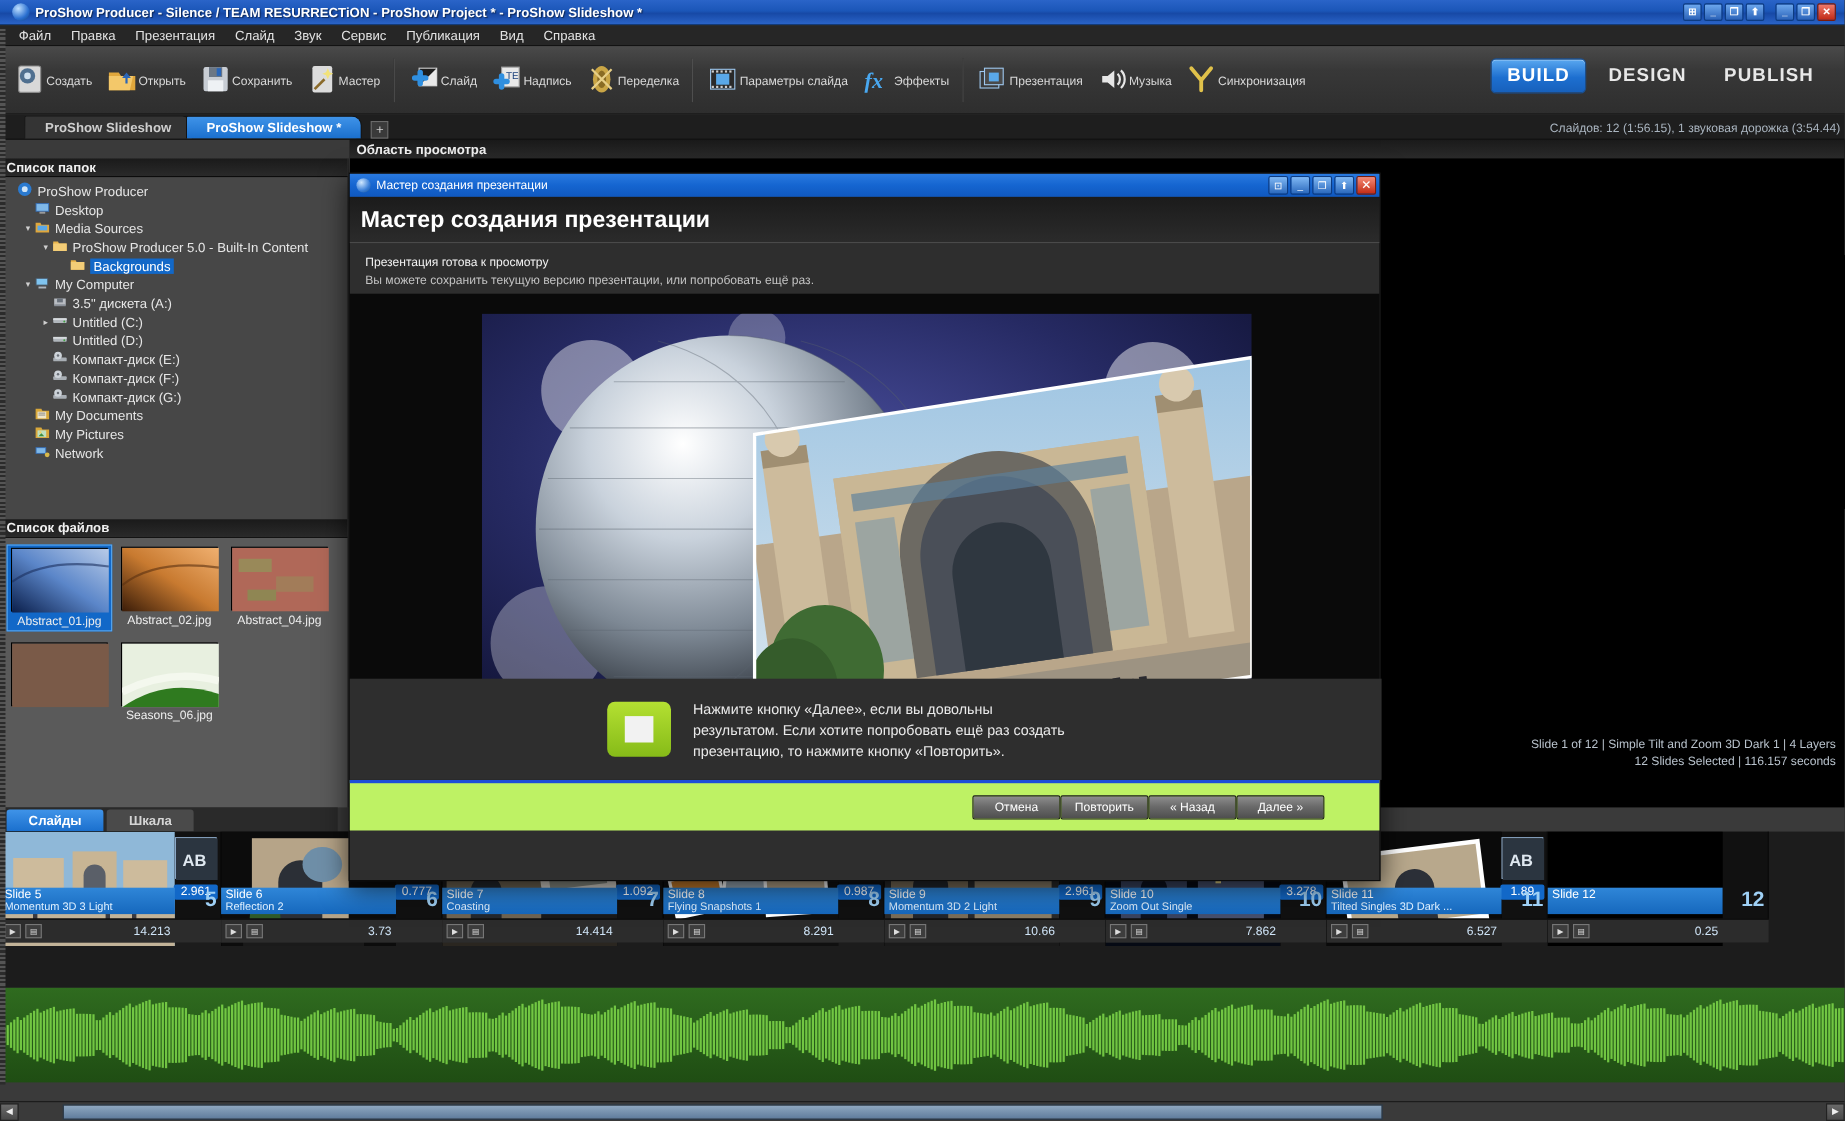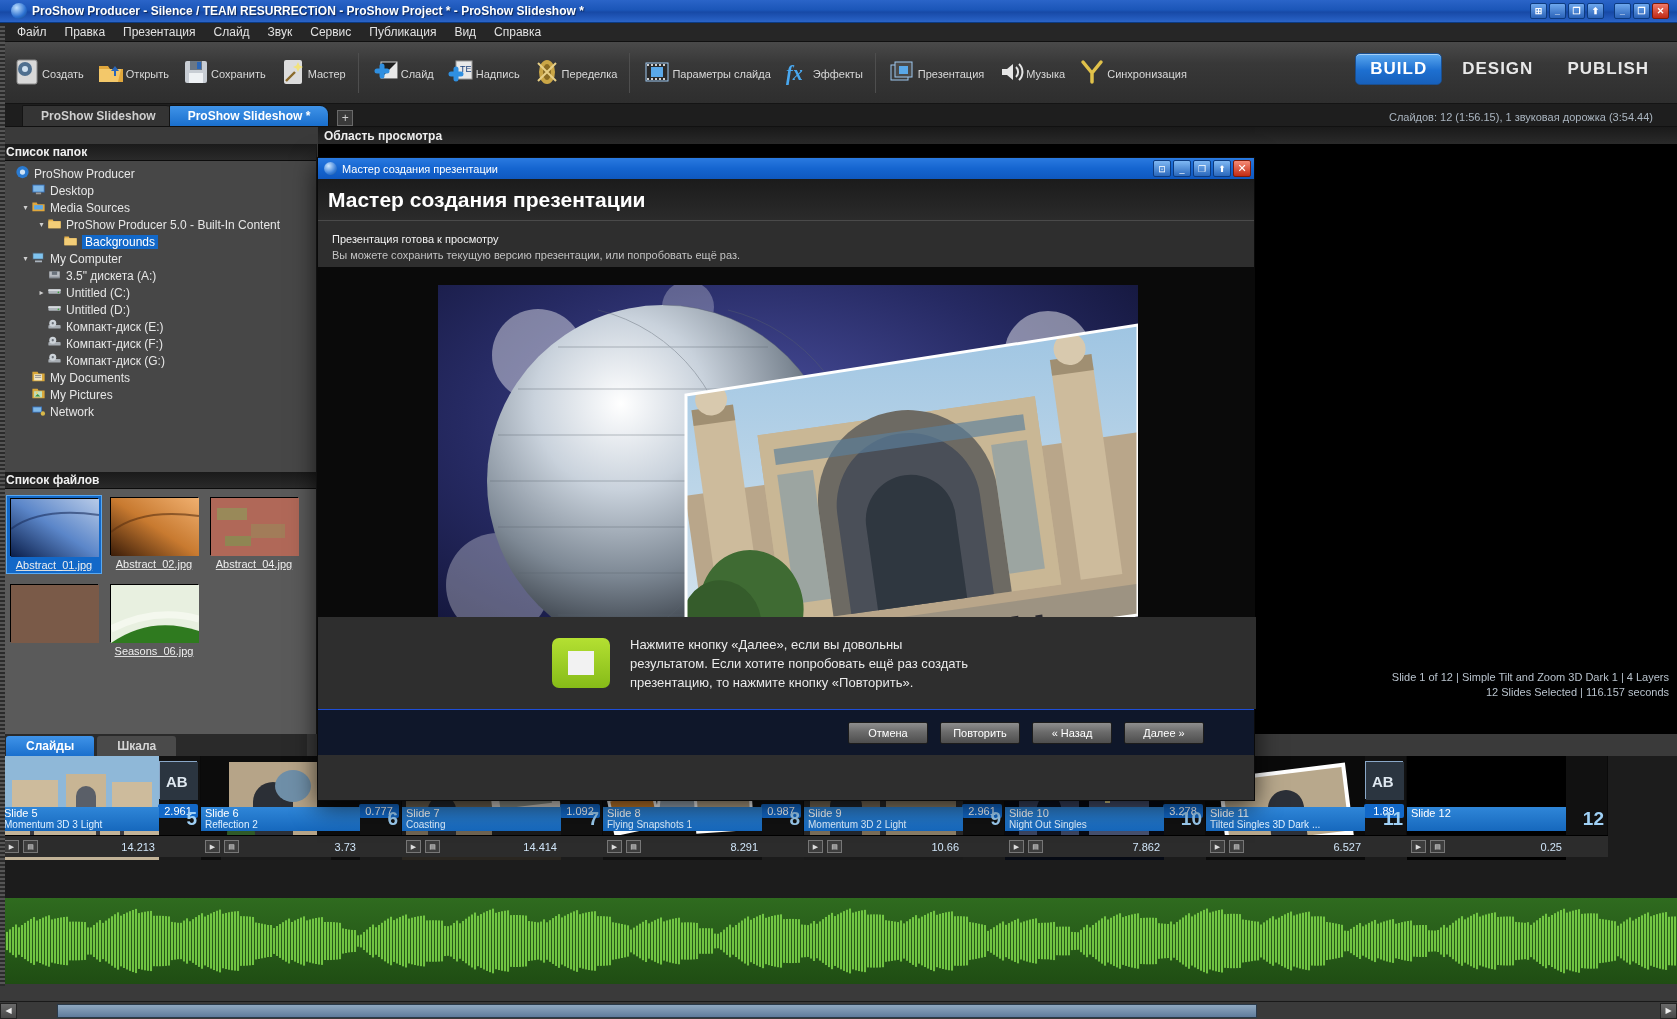--- a/index.html
+++ b/index.html
@@ -49,38 +49,38 @@
 
   
   .tabstrip { height:23px; background:#1e1e1e; display:flex; align-items:flex-end; padding-left:22px;
      border-bottom:1px solid #111; position:relative; }
   .tab { height:21px; padding:0 18px; display:flex; align-items:center; font-size:12px; font-weight:bold;
      color:#cfcfcf; background:#343434; border:1px solid #141414; border-bottom:none;
      border-radius:2px 9px 0 0; margin-right:-6px; }
   .tab.active { background:linear-gradient(180deg,#3f93e8,#1a6fcd); color:#fff; z-index:2; }
   .tab-add { margin-left:14px; width:16px; height:16px; border:1px solid #6a6a6a; color:#cfcfcf;
      display:flex; align-items:center; justify-content:center; font-size:12px; background:#3a3a3a; }
-  .statusright { position:absolute; right:24px; bottom:3px; font-size:11px; color:#a9b4bf; }
+  .statusright { position:absolute; right:4px; bottom:3px; font-size:11px; color:#a9b4bf; }
 
   
   .panelhdr { height:17px; background:linear-gradient(180deg,#1a1a1a,#2a2a2a);
      border-bottom:1px solid #0c0c0c; display:flex; align-items:center; padding-left:6px;
      font-size:12px; font-weight:bold; color:#f0f0f0; }
 
   .folderpanel { position:absolute; left:0; top:144px; width:317px; height:345px; background:#474747;
      border-right:1px solid #1a1a1a; }
   .tree { padding:4px 0 0 4px; }
   .trow { display:flex; align-items:center; height:17px; font-size:12px; color:#e6e6e6; white-space:nowrap; }
   .trow .exp { width:11px; text-align:center; font-size:8px; color:#cfcfcf; flex:none; }
   .trow .ic { width:15px; height:14px; margin-right:4px; flex:none; }
   .trow.sel .nm { background:#1268c8; color:#fff; padding:0 3px; }
 
   .filepanel { position:absolute; left:0; top:472px; width:317px; height:262px; background:#5a5a5a;
      border-right:1px solid #1a1a1a; }
-  .fgrid { display:flex; flex-wrap:wrap; padding:6px 0 0 4px; gap:0;text-decoration:underline; }
+  .fgrid { display:flex; flex-wrap:wrap; padding:6px 0 0 4px; gap:0; }
   .fitem { width:96px; margin:0 2px 8px 2px; padding:2px; }
   .fitem.sel { background:#1268c8; border:1px solid #59a8f0; }
   .fthumb { width:88px; height:58px; margin:0 auto; border:1px solid #000; }
   .fname { text-align:center; font-size:11px; color:#eee; margin-top:3px; white-space:nowrap;
      overflow:hidden; }
 
   .prevpanel { position:absolute; left:318px; top:127px; right:0; height:607px; background:#000; }
   .prevhdr { height:17px; background:linear-gradient(180deg,#1a1a1a,#2a2a2a); color:#f0f0f0;
      font-size:12px; font-weight:bold; display:flex; align-items:center; padding-left:6px; }
   .slideinfo { position:absolute; right:8px; bottom:34px; text-align:right; font-size:11px; color:#b8c2cc; }
@@ -141,22 +141,22 @@
   .dlgsub .s1 { font-size:11px; color:#f2f2f2; margin-bottom:4px; }
   .dlgsub .s2 { font-size:11px; color:#c2c2c2; }
   .dlgbody { position:relative; height:442px; background:#0a0a0a; }
   .dlgimg { position:absolute; left:120px; top:18px; width:700px; height:392px; overflow:hidden; }
   .dlgnote { position:absolute; left:0; bottom:0; width:938px; height:92px; background:#2e2e2e;
      display:flex; align-items:center; padding-left:234px; }
   .notebox { width:58px; height:50px; background:linear-gradient(180deg,#b4e032,#86bb18);
      border-radius:7px; display:flex; align-items:center; justify-content:center; flex:none; }
   .notebox i { width:26px; height:24px; background:#f2f2f2; display:block; }
   .notetext { margin-left:20px; font-size:13px; color:#eaeaea; line-height:19px; }
-  .dlgfoot { height:46px; background:#0f172a; border-top:1px solid #1d4ed8;
-     display:flex; align-items:center; justify-content:flex-end; padding-right:50px; gap:12px; }
+  .dlgfoot { height:46px; background:#bef264; border-top:3px solid #1d4ed8;
+     display:flex; align-items:center; justify-content:flex-end; padding-right:50px; }
   .dbtn { width:80px; height:22px; background:linear-gradient(180deg,#8e8e8e,#6b6b6b 45%,#4e4e4e);
      border:1px solid #1c1c1c; border-radius:2px; color:#fff; font-size:11px;
      display:flex; align-items:center; justify-content:center; }
 
   .leftgrip { position:absolute; left:0; top:26px; width:5px; height:960px;
      background:repeating-linear-gradient(180deg,#555 0 2px,#2b2b2b 2px 4px); }
 </style>
 </head>
 <body>
 
@@ -745,21 +745,21 @@
                 <rect x="17" y="4" width="3" height="30"></rect>
                 <rect x="24" y="4" width="3" height="30"></rect>
                 <rect x="31" y="4" width="3" height="30"></rect>
               </g>
               <text x="24" y="16" font-size="11" fill="#1268c8" font-family="Liberation Sans">2</text>
             </svg></div>
             <div class="bt">3.278</div>
           </div>
        <div class="scap">
          <div class="t1">Slide 10</div>
-         <div class="t2">Night Out Singles</div>
+         <div class="t2">Zoom Out Single</div>
        </div>
        <div class="snum">10</div>
        <div class="sfoot">
          <div class="pbtn">▶</div>
          <div class="pbtn">▤</div>
          <div class="dur">7.862</div>
        </div>
      </div>
       <div class="slidecell">
        <div class="sthumb"><svg width="159" height="104">

